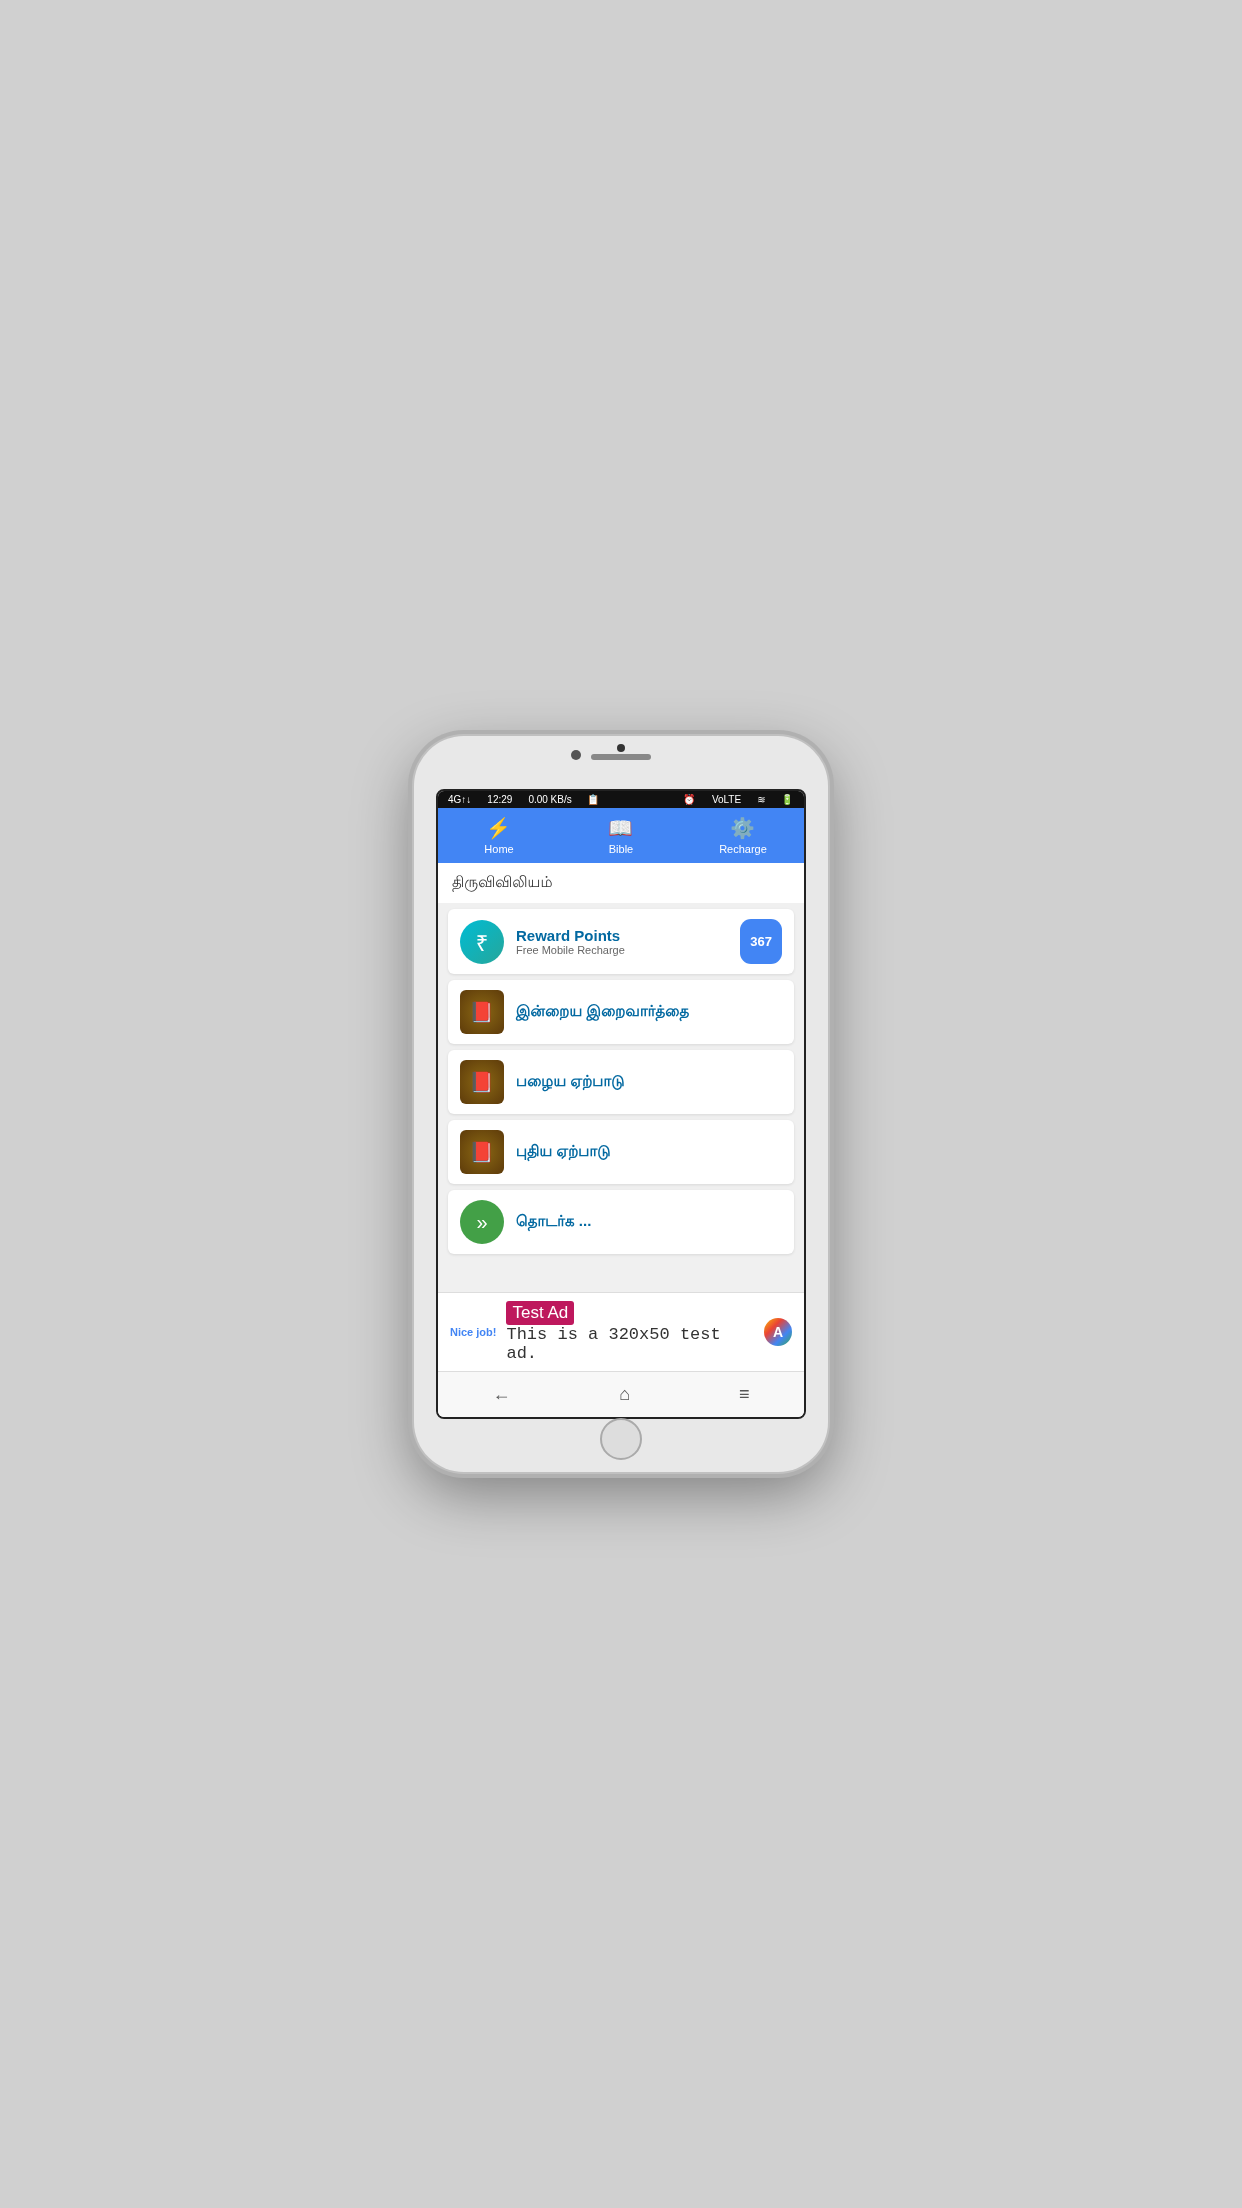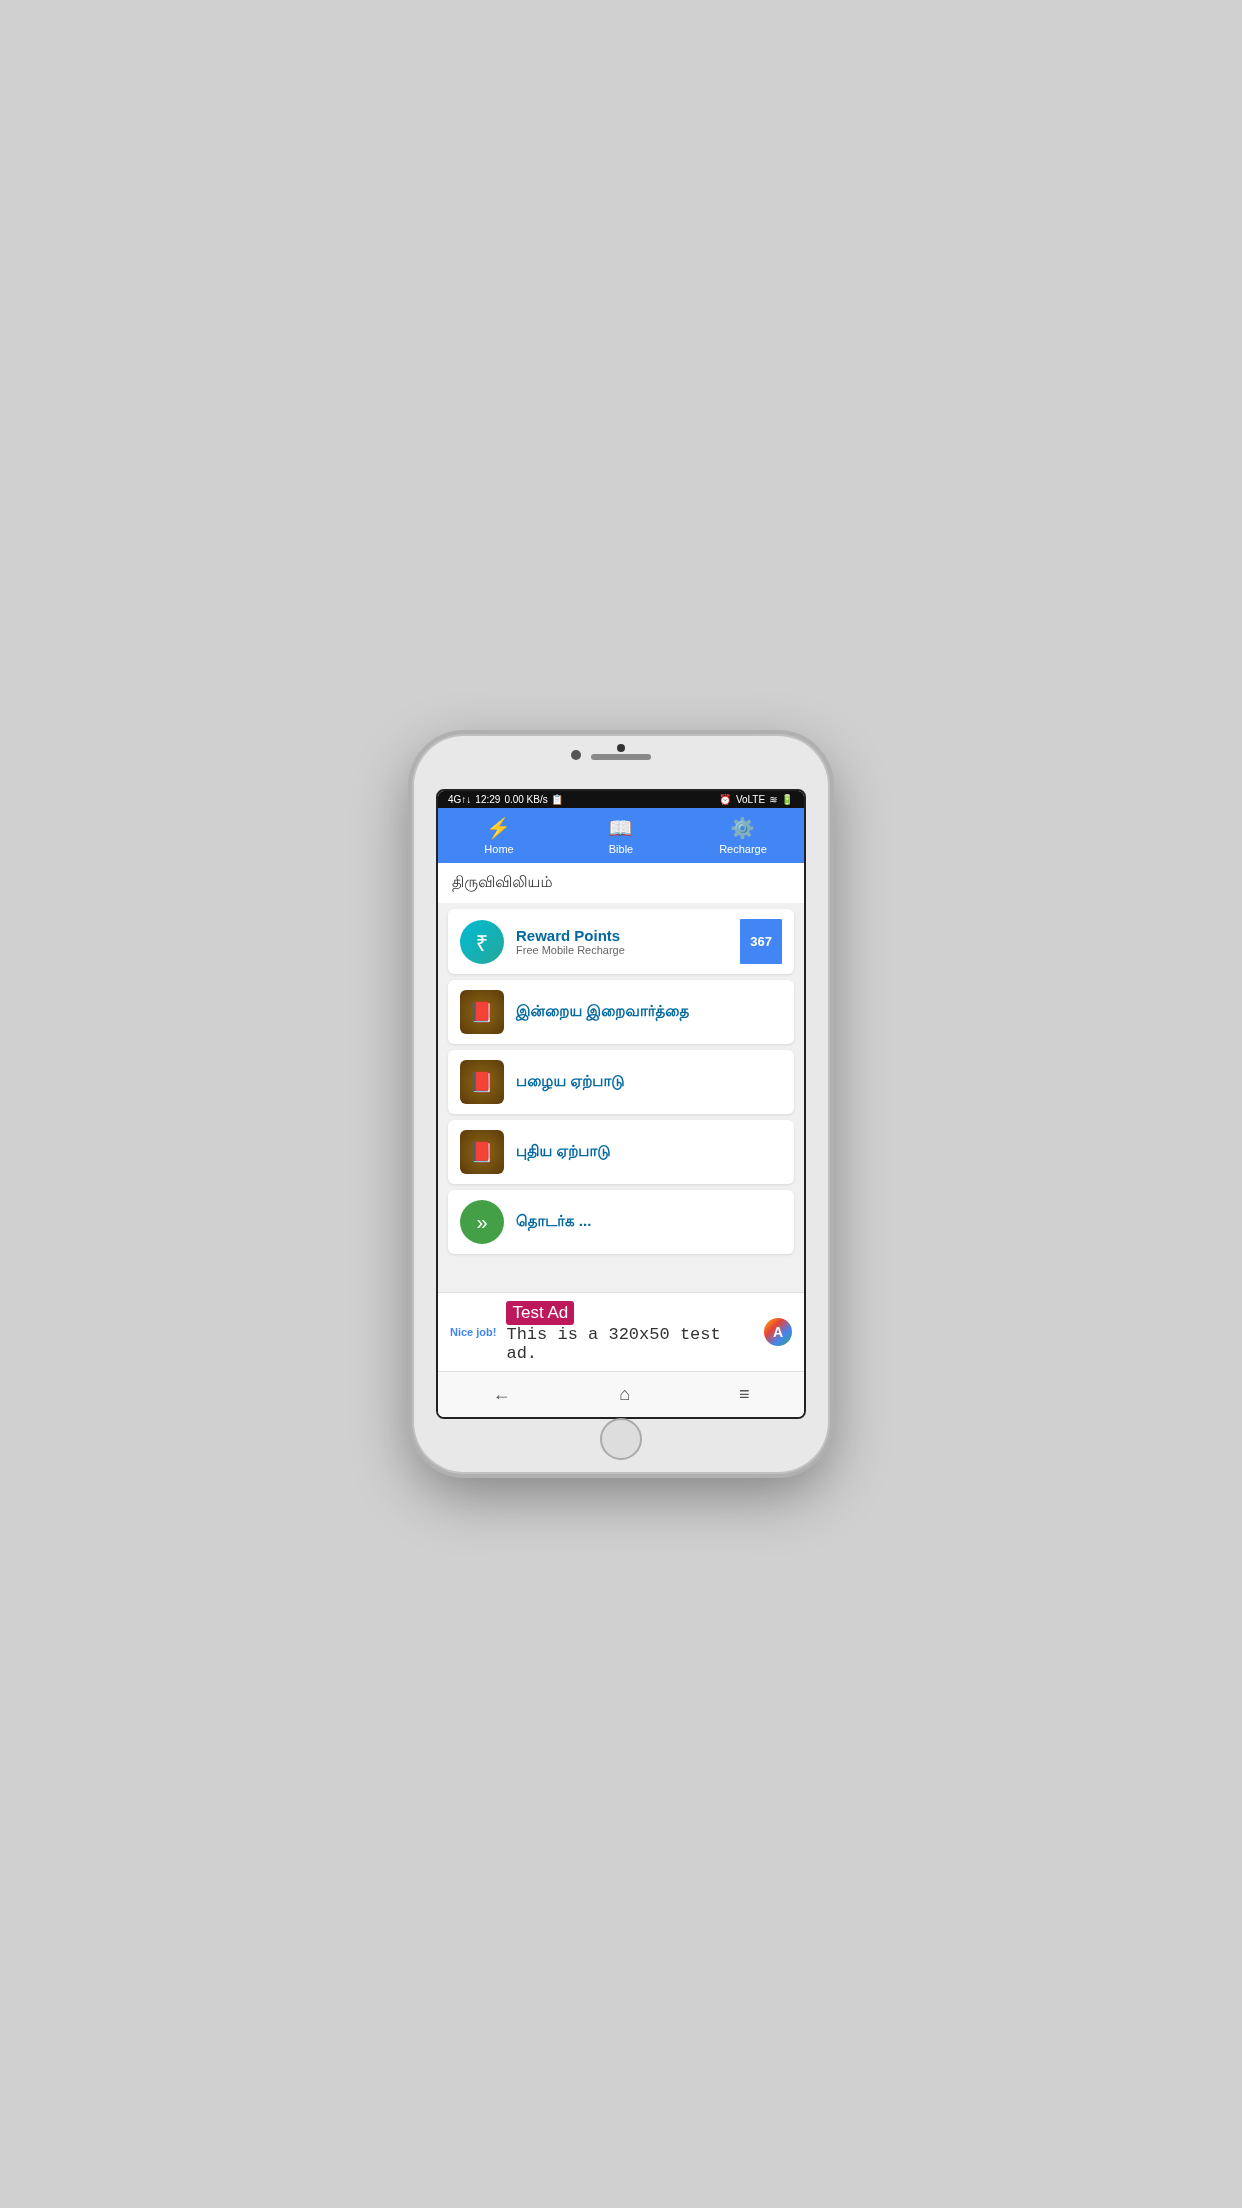--- a/index.html
+++ b/index.html
@@ -79,21 +79,21 @@
       font-size: 10px;
       padding: 3px 10px;
       display: flex;
       justify-content: space-between;
       align-items: center;
       flex-shrink: 0;
     }
     .status-left, .status-right {
       display: flex;
       align-items: center;
-      gap: 4px;
+      gap: 16px;
     }
     .nav-bar {
       background: #4285f4;
       display: flex;
       justify-content: space-around;
       align-items: center;
       padding: 8px 0;
       flex-shrink: 0;
     }
     .nav-item {
@@ -157,21 +157,21 @@
     .item-subtitle {
       font-size: 11px;
       color: #666;
     }
     .badge {
       background: #4285f4;
       color: white;
       font-size: 13px;
       font-weight: bold;
       padding: 15px 10px;
-      border-radius: 1px;
+      border-radius: 11px;
     }
     .reward-icon {
       width: 44px;
       height: 44px;
       border-radius: 50%;
       background: linear-gradient(135deg, #00bcd4, #26a69a);
       display: flex;
       align-items: center;
       justify-content: center;
       font-size: 22px;

